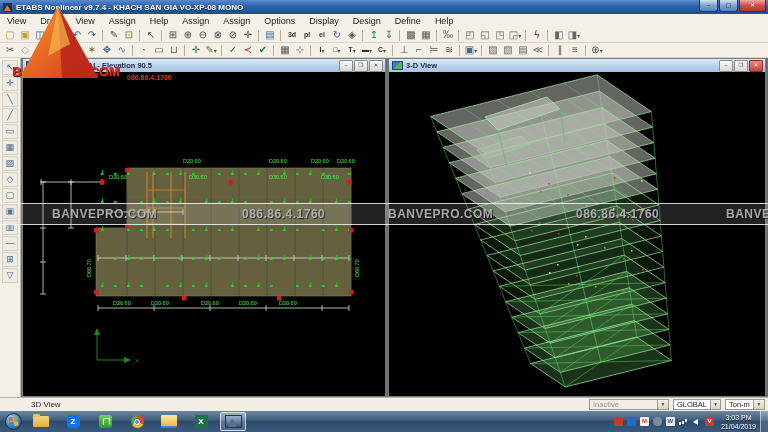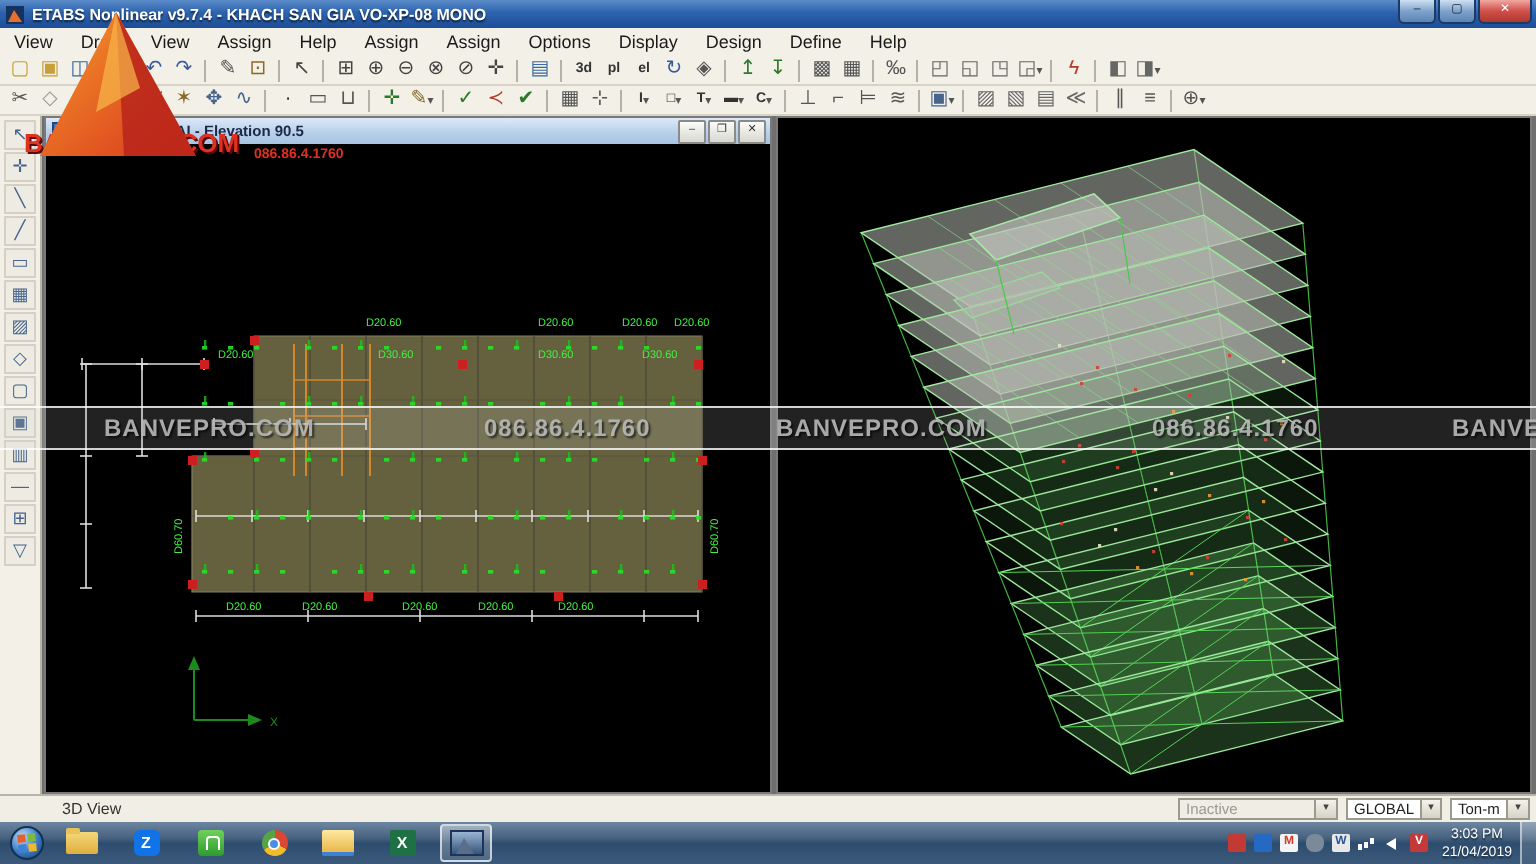--- a/index.html
+++ b/index.html
@@ -662,20 +662,29 @@
           <line x1="74" y1="288" x2="74" y2="260" stroke="#1d8a1d" stroke-width="1"></line>
           <line x1="74" y1="288" x2="104" y2="288" stroke="#1d8a1d" stroke-width="1"></line>
           <polygon points="74,256 71,263 77,263" fill="#1d8a1d"></polygon>
           <polygon points="108,288 101,285 101,291" fill="#1d8a1d"></polygon>
           <text x="112" y="291" fill="#1d8a1d" font-size="6" font-family="Liberation Sans, sans-serif">X</text>
         </svg>
     </div>
   </div>
 
   <div class="child" id="view3d-window">
+    <div class="child-title">
+      <span class="ct-ic"></span>
+      <span class="ct-text">3-D View</span>
+      <span class="ct-controls" id="view3d-controls">
+          <div class="cc">–</div>
+          <div class="cc">❐</div>
+          <div class="cc red">✕</div>
+        </span>
+    </div>
     <div class="client">
       <svg id="svg3d" width="376" height="324">
           <line x1="41.599999999999994" y1="44.39999999999999" x2="47.85125" y2="59.845625" stroke="#49c949" stroke-width="0.6" opacity="0.9"></line>
           <line x1="208" y1="2.799999999999997" x2="210.48125" y2="19.188125" stroke="#49c949" stroke-width="0.6" opacity="0.9"></line>
           <line x1="262.4" y1="39.6" x2="263.64875" y2="55.154375" stroke="#49c949" stroke-width="0.6" opacity="0.9"></line>
           <line x1="96" y1="81.2" x2="101.01875000000001" y2="95.811875" stroke="#49c949" stroke-width="0.6" opacity="0.9"></line>
           <line x1="152" y1="42" x2="155.75" y2="57.5" stroke="#3db53d" stroke-width="0.5" opacity="0.8"></line>
           <line x1="152" y1="42" x2="155.75" y2="57.5" stroke="#3db53d" stroke-width="0.5" opacity="0.8"></line>
           <line x1="47.85125" y1="59.845625" x2="54.10249999999999" y2="75.29125" stroke="#49c949" stroke-width="0.6" opacity="0.9"></line>
           <line x1="210.48125" y1="19.188125" x2="212.9625" y2="35.57625" stroke="#49c949" stroke-width="0.6" opacity="0.9"></line>

